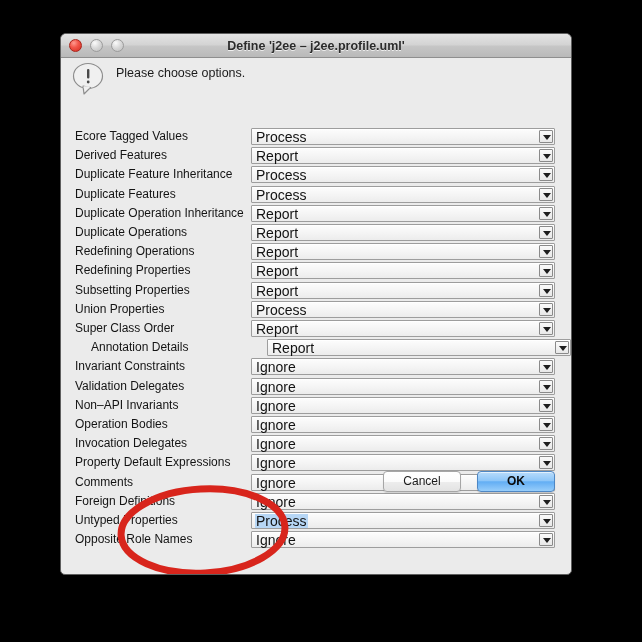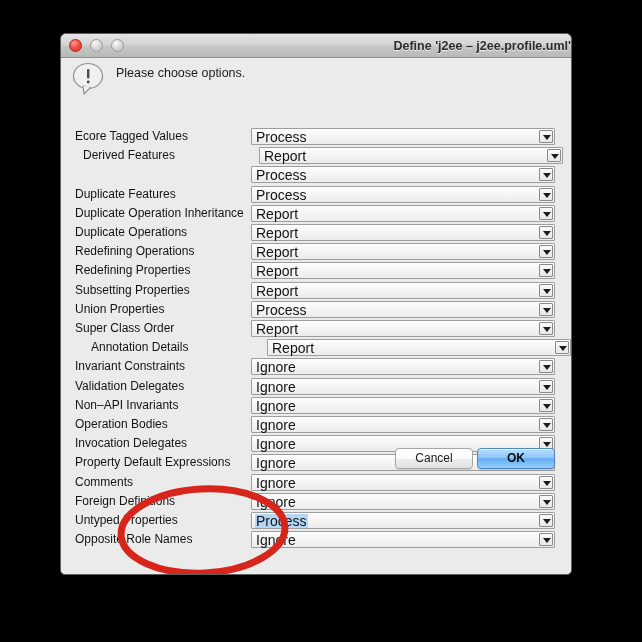--- a/index.html
+++ b/index.html
@@ -62,21 +62,21 @@
   .light-min, .light-zoom {
     background: radial-gradient(circle at 35% 28%, #fbfbfb 0%, #d8d8d8 48%, #bdbdbd 100%);
     border-color: #9b9b9b;
   }
 
   #window-title {
     position: absolute;
     left: 0; right: 0; top: 0;
     height: 24px;
     line-height: 24px;
-    text-align: right;
+    text-align: center;
     font-size: 12.5px;
     font-weight: bold;
     color: #2b2b2b;
     text-shadow: 0 1px 0 rgba(255,255,255,0.75);
   }
 
   
   #dialog-body {
     position: relative;
     height: 445px;
@@ -174,23 +174,23 @@
     width: 0; height: 0;
     border-left: 4px solid transparent;
     border-right: 4px solid transparent;
     border-top: 5px solid #1d1d1d;
   }
 
   
   #button-bar {
     position: absolute;
     right: 16px;
-    bottom: 34px;
+    bottom: 11px;
     display: flex;
-    gap: 4px;
+    gap: 16px;
     align-items: center;
   }
 
   .dlg-button {
     width: 78px;
     height: 21px;
     font-size: 12px;
     font-family: "Liberation Sans", sans-serif;
     border-radius: 4px;
     cursor: default;
@@ -253,28 +253,29 @@
       </div>
 
       <div id="options-list">
           <div class="option-row" style="top: 0px; position: absolute; left: 0px; width: 100%;">
             <div class="option-label">Ecore Tagged Values</div>
             <div class="combo">
               <span class="combo-value">Process</span>
               <span class="combo-arrow-box"></span>
             </div>
           </div>
-          <div class="option-row" style="top: 19.2px; position: absolute; left: 8px; width: 100%;">
+          <div class="option-row" style="top: 19.2px; position: absolute; left: 0px; width: 100%;">
             <div class="option-label">Derived Features</div>
             <div class="combo">
               <span class="combo-value">Report</span>
               <span class="combo-arrow-box"></span>
             </div>
           </div>
           <div class="option-row" style="top: 38.4px; position: absolute; left: 0px; width: 100%;">
+            <div class="option-label">Duplicate Feature Inheritance</div>
             <div class="combo">
               <span class="combo-value">Process</span>
               <span class="combo-arrow-box"></span>
             </div>
           </div>
           <div class="option-row" style="top: 57.6px; position: absolute; left: 0px; width: 100%;">
             <div class="option-label">Duplicate Features</div>
             <div class="combo">
               <span class="combo-value">Process</span>
               <span class="combo-arrow-box"></span>

